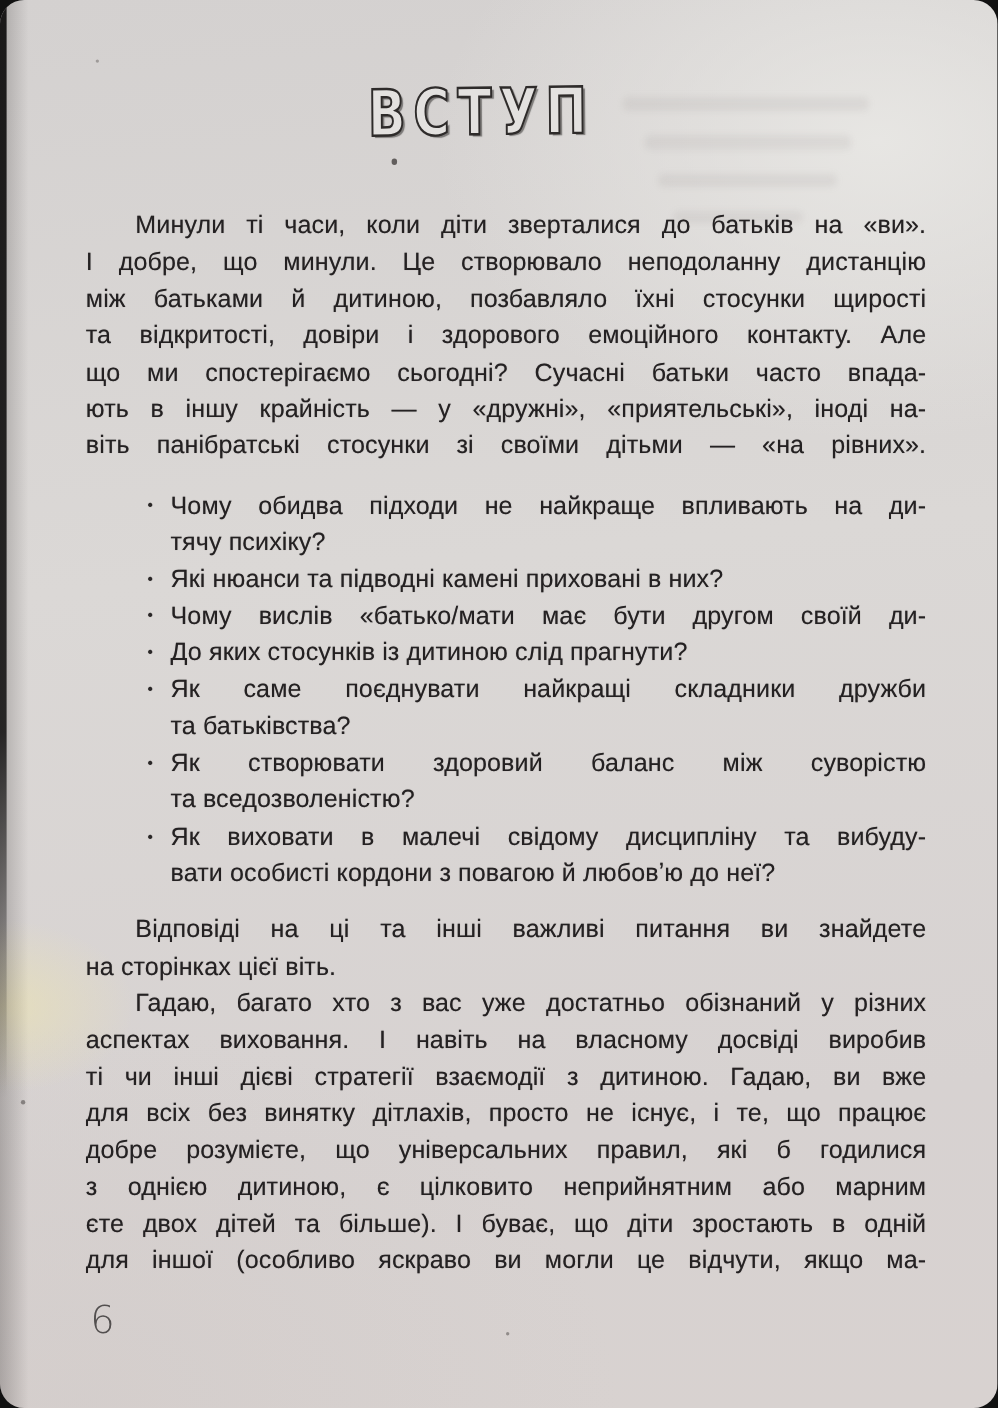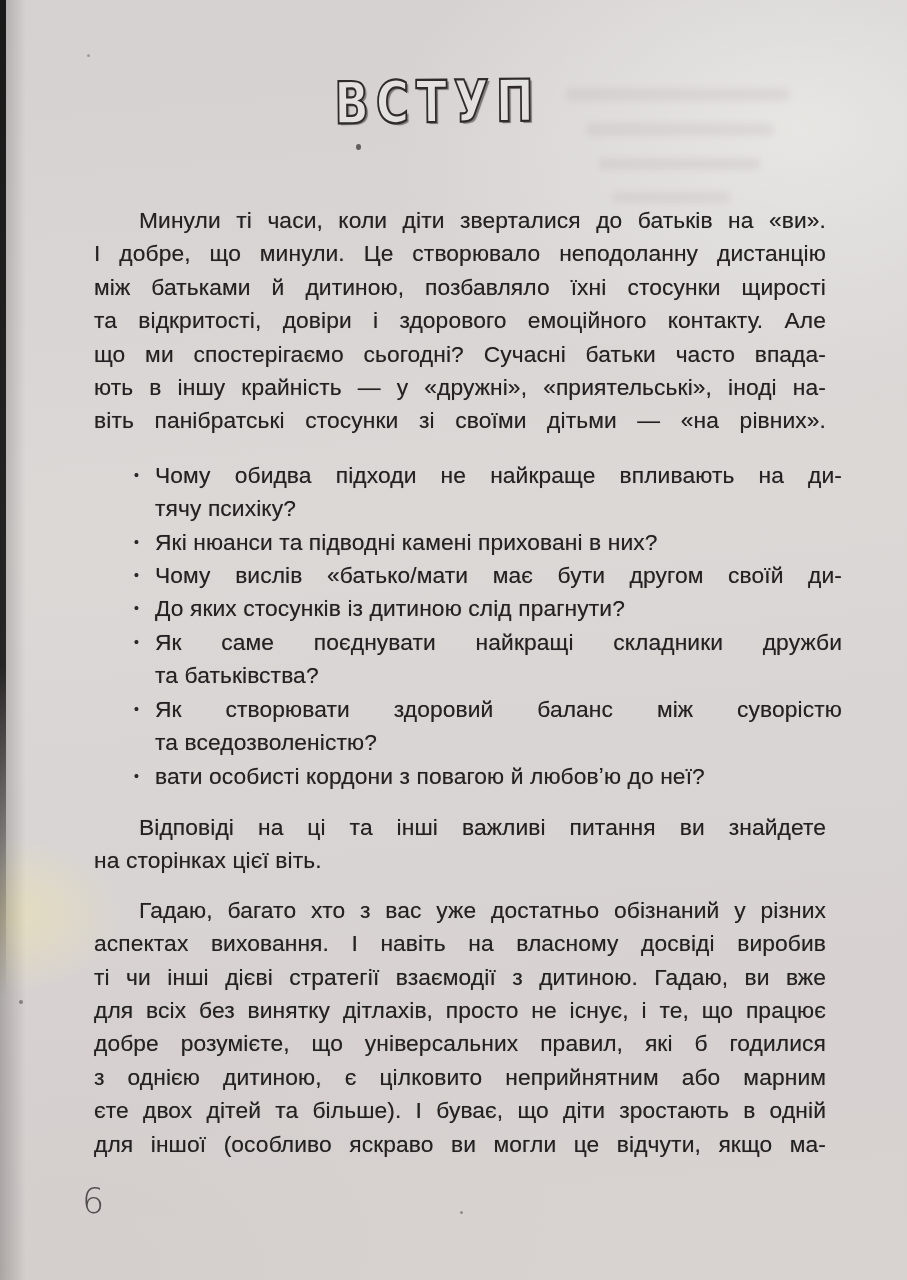--- a/index.html
+++ b/index.html
@@ -6,20 +6,21 @@
   .photo{
     position:relative;
     width:907px;height:1280px;
     overflow:hidden;
     background:
       radial-gradient(170px 110px ellipse at 0px 915px, rgba(240,230,170,.55), rgba(240,230,170,0) 72%),
       radial-gradient(620px 420px ellipse at 88% 10%, rgba(233,232,229,.9), rgba(233,232,229,0) 65%),
       radial-gradient(700px 500px ellipse at 8% 100%, rgba(205,198,196,.35), rgba(205,198,196,0) 70%),
       linear-gradient(175deg,#d4d1d0 0%,#dbd8d6 40%,#d7d2d1 78%,#d8d2d0 100%);
     font-family:"Liberation Sans",sans-serif;
+    border-radius:22px;
   }
   
   .edge-left{
     position:absolute;left:0;top:0;width:6px;height:100%;
     background:linear-gradient(to bottom, rgba(14,13,13,.92) 0%, rgba(14,13,13,.85) 52%, rgba(14,13,13,.25) 68%, rgba(14,13,13,0) 78%);
   }
   .edge-soft{
     position:absolute;left:0;top:0;width:26px;height:100%;
     background:linear-gradient(to right, rgba(60,56,55,.28), rgba(60,56,55,0));
   }
@@ -57,21 +58,21 @@
   .textcol{
     position:absolute;left:78px;top:188px;width:764px;
     font-size:22.8px;line-height:33.4px;
     color:#242122;
     letter-spacing:.1px;
     text-shadow:0 0 .7px rgba(36,33,34,.45);
   }
   .line{text-align:justify;text-align-last:justify;}
   .line.nl{text-align-last:left;}
   .line.ind{text-indent:45px;}
-  .para{margin:16px;}
+  .para{margin:0;}
   .bullets{margin:21px 0 18px 0;}
   .bitem{position:relative;padding-left:77px;}
   .dot{
     position:absolute;left:56px;top:0;
     font-size:14px;line-height:33.4px;color:#2a2727;
   }
   .pagenum{
     position:absolute;left:82px;top:1184px;
     font-family:"DejaVu Sans",sans-serif;
     font-size:35px;font-weight:300;line-height:1;
@@ -131,20 +132,21 @@
           <div class="line">Як саме поєднувати найкращі складники дружби</div>
           <div class="line nl">та батьківства?</div>
         </div>
         <div class="bitem">
           <span class="dot">•</span>
           <div class="line">Як створювати здоровий баланс між суворістю</div>
           <div class="line nl">та вседозволеністю?</div>
         </div>
         <div class="bitem">
           <span class="dot">•</span>
+          <div class="line">Як виховати в малечі свідому дисципліну та вибуду-</div>
           <div class="line nl">вати особисті кордони з повагою й любовʼю до неї?</div>
         </div>
       </div>
     <div class="para">
         <div class="line ind">Відповіді на ці та інші важливі питання ви знайдете</div>
         <div class="line nl">на сторінках цієї віть.</div>
       </div>
     <div class="para">
         <div class="line ind">Гадаю, багато хто з вас уже достатньо обізнаний у різних</div>
         <div class="line">аспектах виховання. І  навіть на власному досвіді виробив</div>

